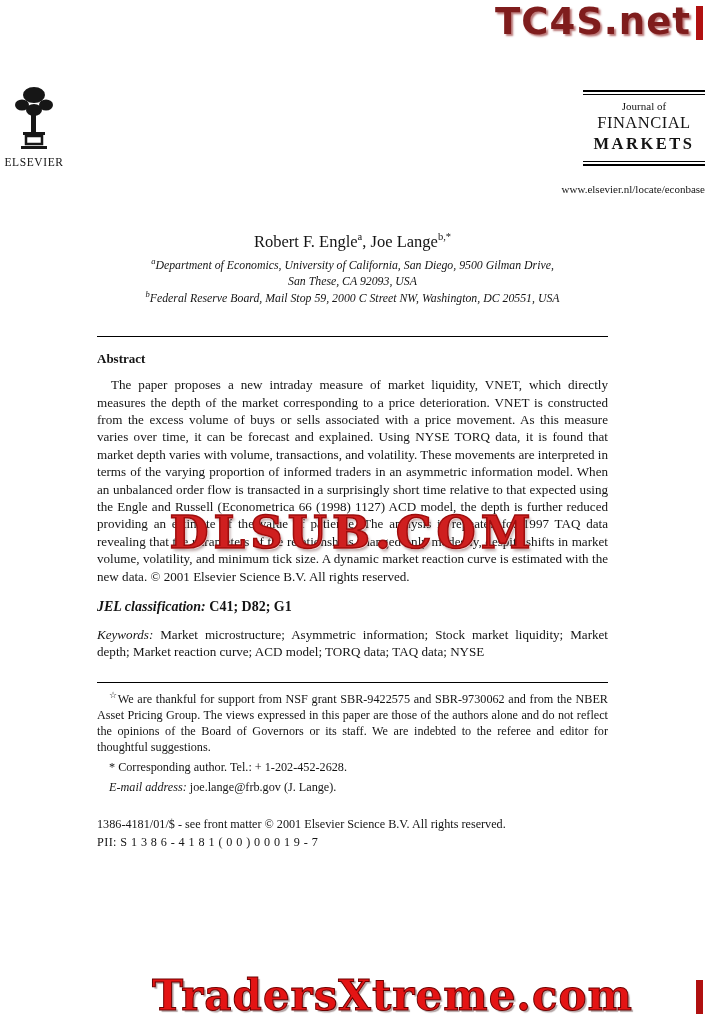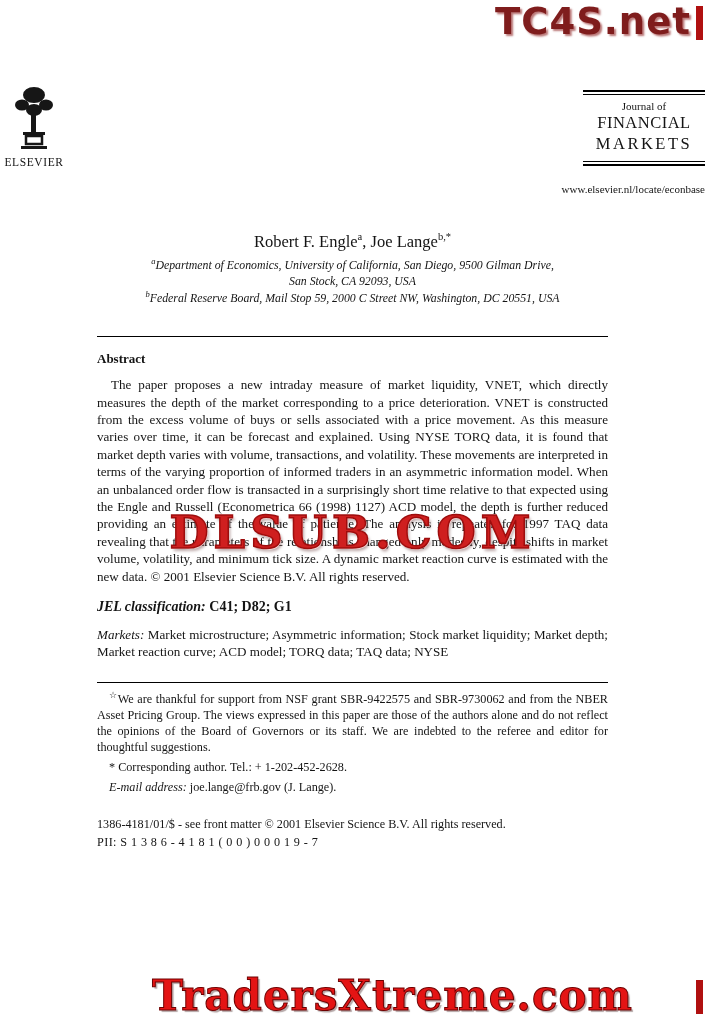--- a/index.html
+++ b/index.html
@@ -26,21 +26,21 @@
   .header{position:relative;height:212px;}
   .elsevier{position:absolute;left:2px;top:84px;width:64px;text-align:center;}
   .elsevier-name{font-size:11.5px;letter-spacing:.6px;margin-top:2px;}
   .journal-line{position:absolute;left:70px;top:163px;width:330px;text-align:center;font-size:12.5px;}
   .journal-box{position:absolute;right:0;top:90px;width:122px;text-align:center;}
   .jb-rule-a{border-top:2px solid #000;margin-bottom:2px;}
   .jb-rule-b{border-top:1px solid #000;}
   .jb-body{padding:5px 0 7px;}
   .jb-l1{font-size:11px;}
   .jb-l2{font-size:16.5px;letter-spacing:.5px;margin-top:1px;}
-  .jb-l3{font-size:16.5px;letter-spacing:2.5px;margin-top:1px;}
+  .jb-l3{font-size:16.5px;letter-spacing:2.5px;margin-top:1px;font-weight:bold;}
   .website{position:absolute;right:0;top:183px;font-size:11px;}
 
   
   .title{margin:24px 0 0;font-size:22.5px;font-weight:normal;text-align:center;line-height:1.35;}
   .title sup{font-size:12px;}
   .authors{margin-top:19px;text-align:center;font-size:16.5px;}
   .authors sup{font-size:10.5px;}
   .affils{margin-top:4px;text-align:center;font-style:italic;font-size:11.8px;line-height:1.38;}
   .affils sup{font-size:8.5px;}
   .rule{border:none;border-top:1.2px solid #000;margin:30px 0 0;}
@@ -98,32 +98,32 @@
     <div class="website">www.elsevier.nl/locate/econbase</div>
   </div>
 
   <div class="content">
 
 
     <div class="authors"><span>Robert F. Engle</span><sup>a</sup><span>, Joe Lange</span><sup>b,*</sup></div>
 
     <div class="affils">
       <div><sup>a</sup><span>Department of Economics, University of California, San Diego, 9500 Gilman Drive,</span></div>
-      <div><span>San Stock, CA 92093, USA</span></div>
+      <div><span>San These, CA 92093, USA</span></div>
       <div><sup>b</sup><span>Federal Reserve Board, Mail Stop 59, 2000 C Street NW, Washington, DC 20551, USA</span></div>
     </div>
 
     <hr class="rule">
 
     <div class="abs-head">Abstract</div>
     <p class="abs-text">The paper proposes a new intraday measure of market liquidity, VNET, which directly measures the depth of the market corresponding to a price deterioration. VNET is constructed from the excess volume of buys or sells associated with a price movement. As this measure varies over time, it can be forecast and explained. Using NYSE TORQ data, it is found that market depth varies with volume, transactions, and volatility. These movements are interpreted in terms of the varying proportion of informed traders in an asymmetric information model. When an unbalanced order flow is transacted in a surprisingly short time relative to that expected using the Engle and Russell (Econometrica 66 (1998) 1127) ACD model, the depth is further reduced providing an estimate of the value of patience. The analysis is repeated for 1997 TAQ data revealing that the parameters of the relationships changed only modestly, despite shifts in market volume, volatility, and minimum tick size. A dynamic market reaction curve is estimated with the new data.  ©  2001 Elsevier Science B.V. All rights reserved.</p>
 
     <p class="jel"><span class="it">JEL classification:</span> <span>C41; D82; G1</span></p>
 
-    <p class="kw"><span class="it">Markets:</span> <span>Market microstructure; Asymmetric information; Stock market liquidity; Market depth; Market reaction curve; ACD model; TORQ data; TAQ data; NYSE</span></p>
+    <p class="kw"><span class="it">Keywords:</span> <span>Market microstructure; Asymmetric information; Stock market liquidity; Market depth; Market reaction curve; ACD model; TORQ data; TAQ data; NYSE</span></p>
 
     <hr class="rule thin-rule">
 
     <p class="fn fn-first"><sup>☆</sup><span>We are thankful for support from NSF grant SBR-9422575 and SBR-9730062 and from the NBER Asset Pricing Group. The views expressed in this paper are those of the authors alone and do not reflect the opinions of the Board of Governors or its staff. We are indebted to the referee and editor for thoughtful suggestions.</span></p>
 
     <p class="fn indent">* Corresponding author. Tel.: + 1-202-452-2628.</p>
 
     <p class="fn indent"><span class="it">E-mail address:</span> <span>joe.lange@frb.gov (J. Lange).</span></p>
 
     <p class="footer-line">1386-4181/01/$ - see front matter  ©  2001 Elsevier Science B.V. All rights reserved.</p>

